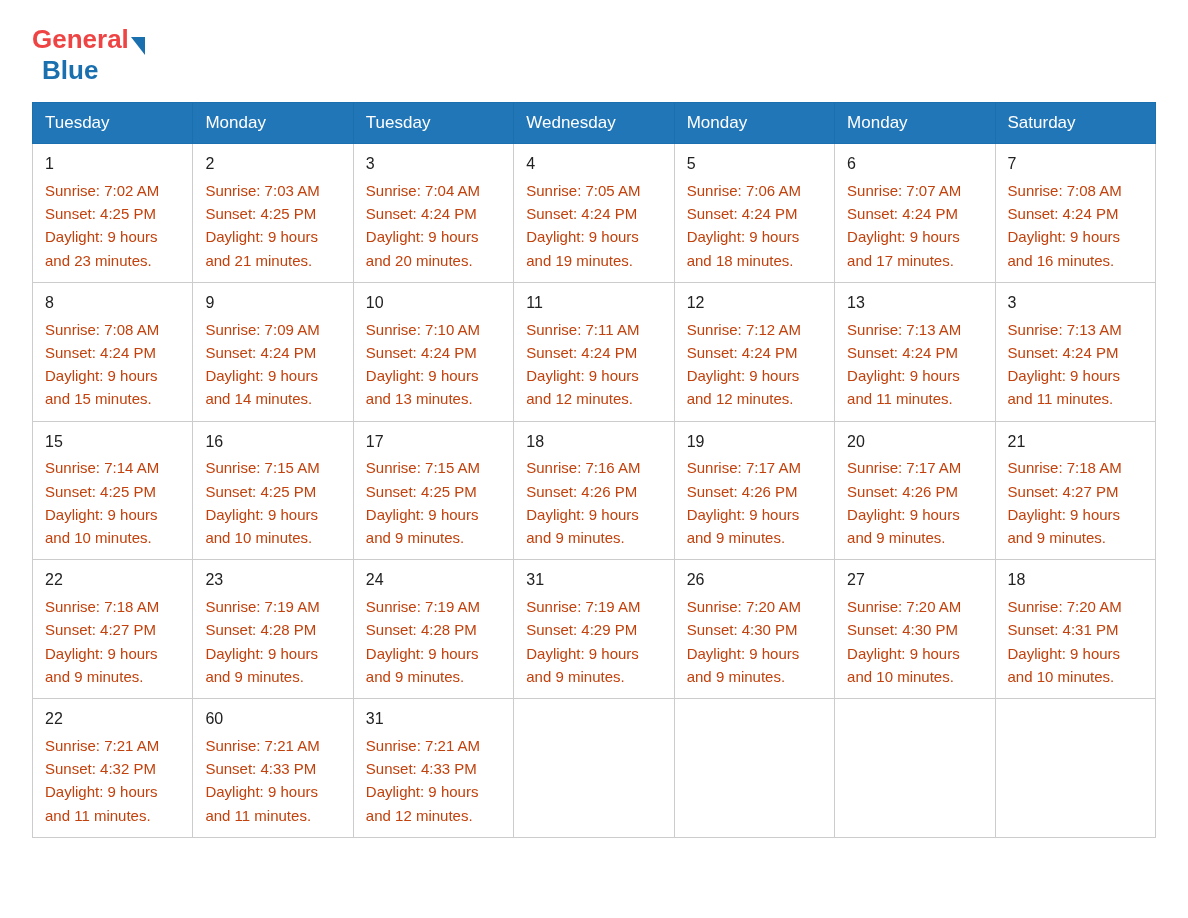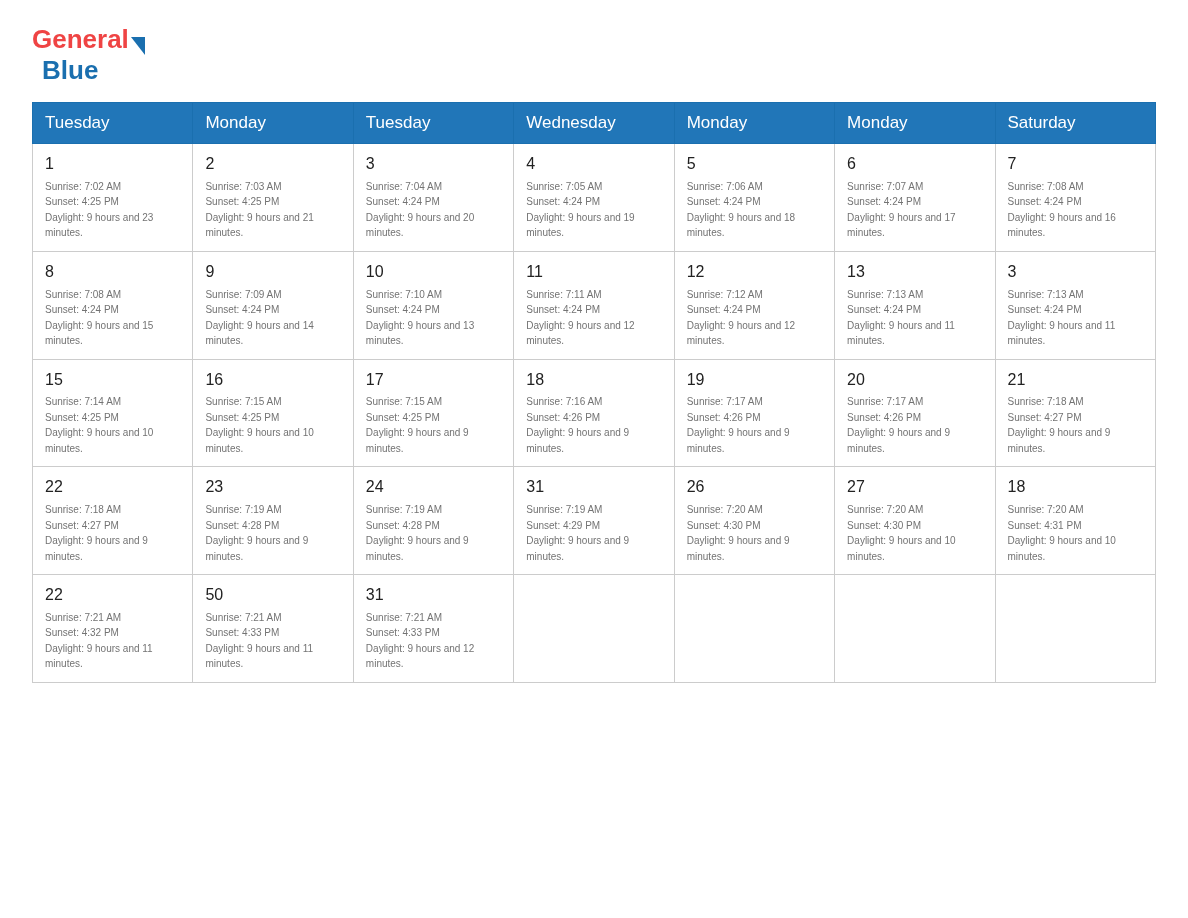--- a/index.html
+++ b/index.html
@@ -84,22 +84,22 @@
       color: #222;
       line-height: 1.55;
     }
     .day-number {
       font-size: 16px;
       font-weight: normal;
       color: #222;
       margin-bottom: 2px;
     }
     .day-info {
-      font-size: 10px;
-      color: #737373;
+      font-size: 15px;
+      color: #c2410c;
       line-height: 1.55;
     }
     .empty-cell {
       background: #fff;
     }
     tr:last-child td {
       border-bottom: 1px solid #ccc;
     }
   </style>
 </head>
@@ -251,21 +251,21 @@
           <div class="day-number">18</div>
           <div class="day-info">Sunrise: 7:20 AM<br>Sunset: 4:31 PM<br>Daylight: 9 hours and 10 minutes.</div>
         </td>
       </tr>
       <tr>
         <td>
           <div class="day-number">22</div>
           <div class="day-info">Sunrise: 7:21 AM<br>Sunset: 4:32 PM<br>Daylight: 9 hours and 11 minutes.</div>
         </td>
         <td>
-          <div class="day-number">50</div>
+          <div class="day-number">60</div>
           <div class="day-info">Sunrise: 7:21 AM<br>Sunset: 4:33 PM<br>Daylight: 9 hours and 11 minutes.</div>
         </td>
         <td>
           <div class="day-number">31</div>
           <div class="day-info">Sunrise: 7:21 AM<br>Sunset: 4:33 PM<br>Daylight: 9 hours and 12 minutes.</div>
         </td>
         <td class="empty-cell"></td>
         <td class="empty-cell"></td>
         <td class="empty-cell"></td>
         <td class="empty-cell"></td>

